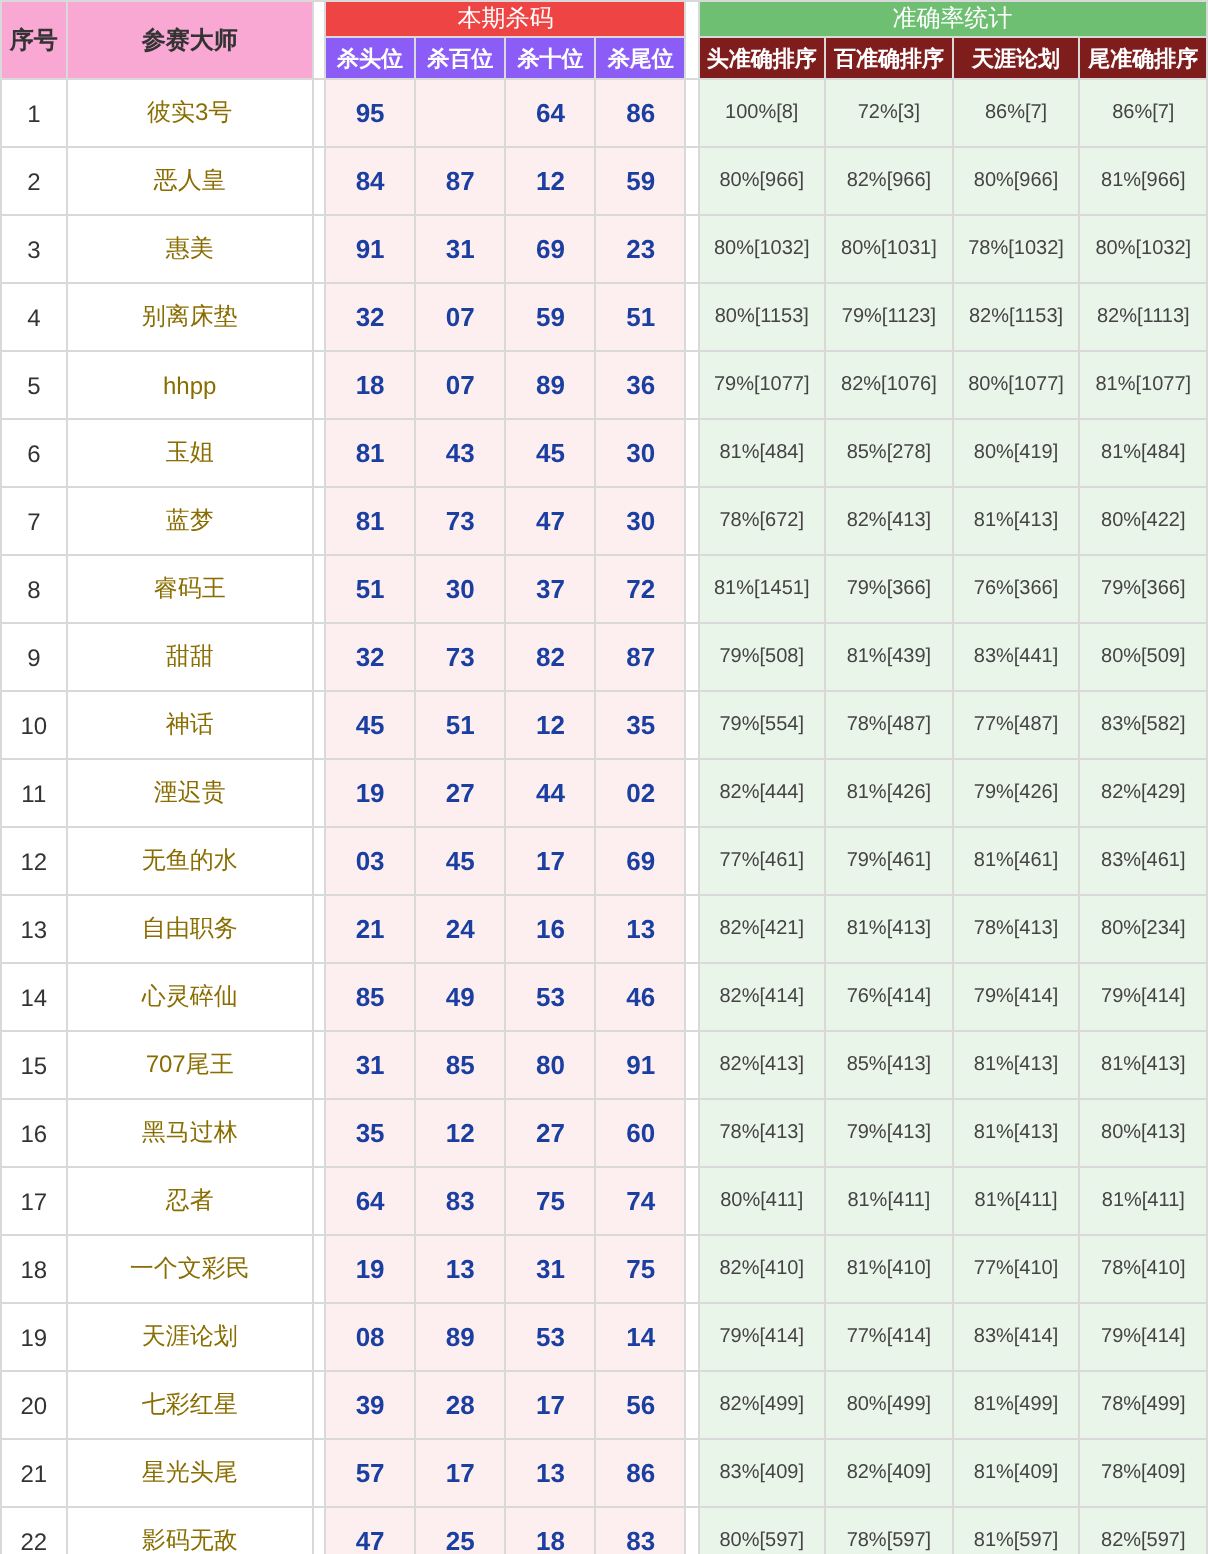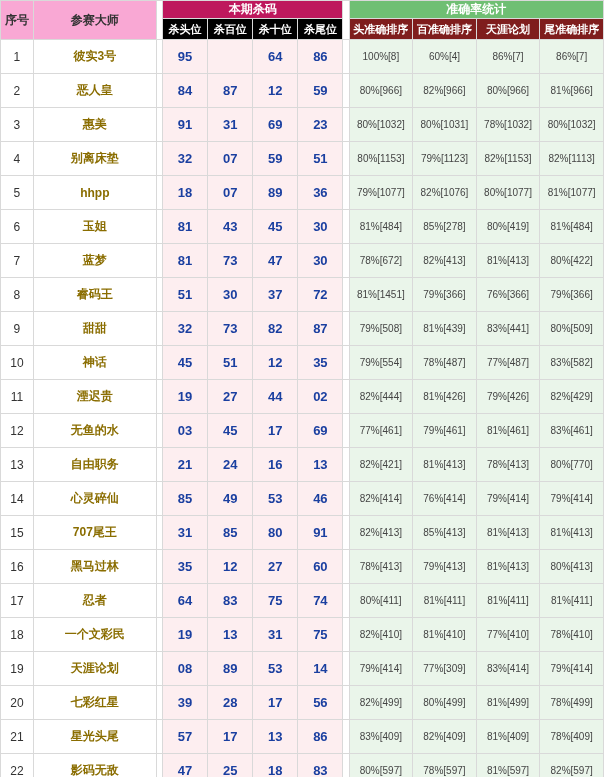--- a/index.html
+++ b/index.html
@@ -24,39 +24,39 @@
   
   .hdr-plain{
     background:#f9a8d4;
     color:#333;
     font-weight:bold;
     font-size:12px;
     height:38px;
     border:1px solid #d9d9d9;
   }
   .hdr-orange-top{
-    background:#be185d;
+    background:#ef4444;
     color:#ffffff;
-    font-weight:bold;
+    font-weight:normal;
     font-size:12px;
     height:17px;
     border:1px solid #e0a800;
   }
   .hdr-orange-sub{
-    background:#000000;
+    background:#8b5cf6;
     color:#ffffff;
     font-weight:bold;
     font-size:11px;
     height:20px;
     border:1px solid #e0a800;
   }
   .hdr-green-top{
     background:#6fbf73;
     color:#ffffff;
-    font-weight:bold;
+    font-weight:normal;
     font-size:12px;
     height:17px;
     border:1px solid #5faa63;
   }
   .hdr-green-sub{
     background:#7f1d1d;
     color:#ffffff;
     font-weight:bold;
     font-size:11px;
     height:20px;
@@ -70,21 +70,20 @@
   tr.datarow{height:34px;}
   td.idx{
     background:#ffffff;
     color:#333;
     font-size:12px;
   }
   td.name{
     background:#ffffff;
     color:#8a6d00;
     font-size:12px;
-    font-weight:bold;
   }
   td.num{
     background:#fdeef0;
     color:#1a3fa0;
     font-weight:bold;
     font-size:13px;
   }
   td.rate{
     background:#eaf5ea;
     color:#444;
@@ -143,21 +142,21 @@
       <tr class="datarow">
         <td class="idx">1</td>
         <td class="name">彼实3号</td>
         <td class="spacer"></td>
         <td class="num">95</td>
         <td class="num"></td>
         <td class="num">64</td>
         <td class="num">86</td>
         <td class="spacer"></td>
         <td class="rate">100%[8]</td>
-        <td class="rate">60%[4]</td>
+        <td class="rate">72%[3]</td>
         <td class="rate">86%[7]</td>
         <td class="rate">86%[7]</td>
       </tr>
       <tr class="datarow">
         <td class="idx">2</td>
         <td class="name">恶人皇</td>
         <td class="spacer"></td>
         <td class="num">84</td>
         <td class="num">87</td>
         <td class="num">12</td>
@@ -313,21 +312,21 @@
         <td class="name">自由职务</td>
         <td class="spacer"></td>
         <td class="num">21</td>
         <td class="num">24</td>
         <td class="num">16</td>
         <td class="num">13</td>
         <td class="spacer"></td>
         <td class="rate">82%[421]</td>
         <td class="rate">81%[413]</td>
         <td class="rate">78%[413]</td>
-        <td class="rate">80%[770]</td>
+        <td class="rate">80%[234]</td>
       </tr>
       <tr class="datarow">
         <td class="idx">14</td>
         <td class="name">心灵碎仙</td>
         <td class="spacer"></td>
         <td class="num">85</td>
         <td class="num">49</td>
         <td class="num">53</td>
         <td class="num">46</td>
         <td class="spacer"></td>
@@ -395,21 +394,21 @@
       <tr class="datarow">
         <td class="idx">19</td>
         <td class="name">天涯论划</td>
         <td class="spacer"></td>
         <td class="num">08</td>
         <td class="num">89</td>
         <td class="num">53</td>
         <td class="num">14</td>
         <td class="spacer"></td>
         <td class="rate">79%[414]</td>
-        <td class="rate">77%[309]</td>
+        <td class="rate">77%[414]</td>
         <td class="rate">83%[414]</td>
         <td class="rate">79%[414]</td>
       </tr>
       <tr class="datarow">
         <td class="idx">20</td>
         <td class="name">七彩红星</td>
         <td class="spacer"></td>
         <td class="num">39</td>
         <td class="num">28</td>
         <td class="num">17</td>

